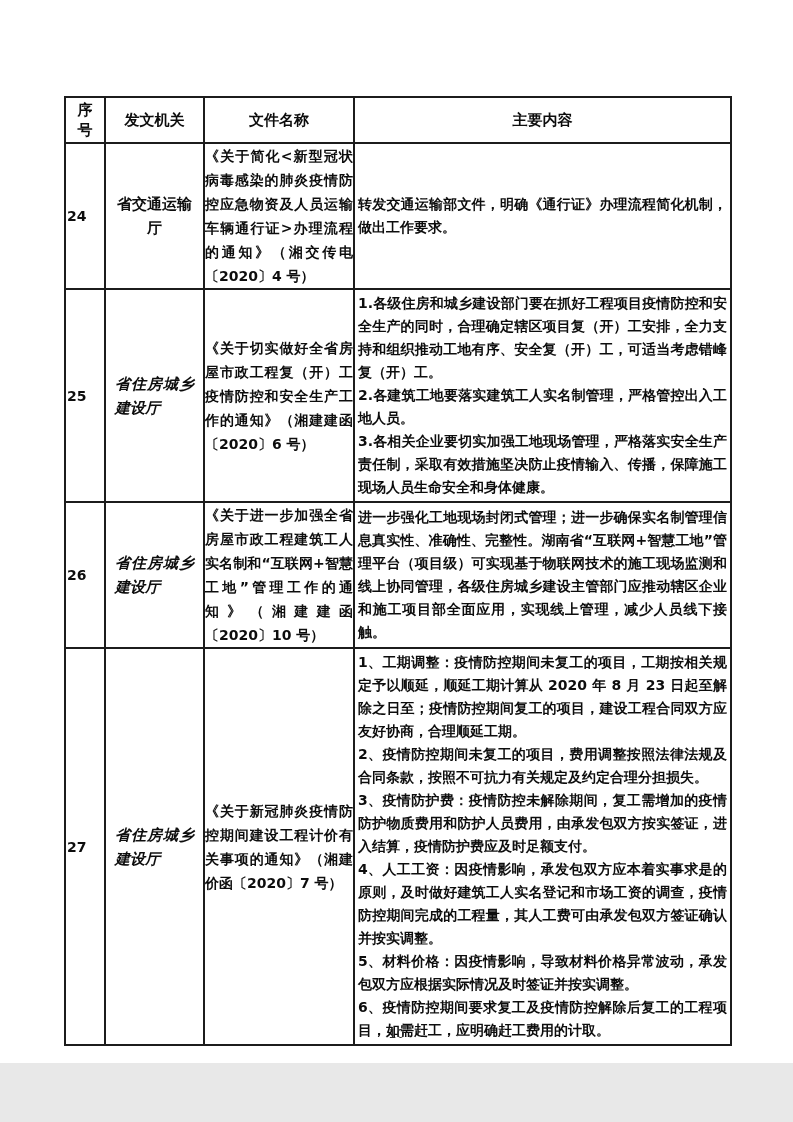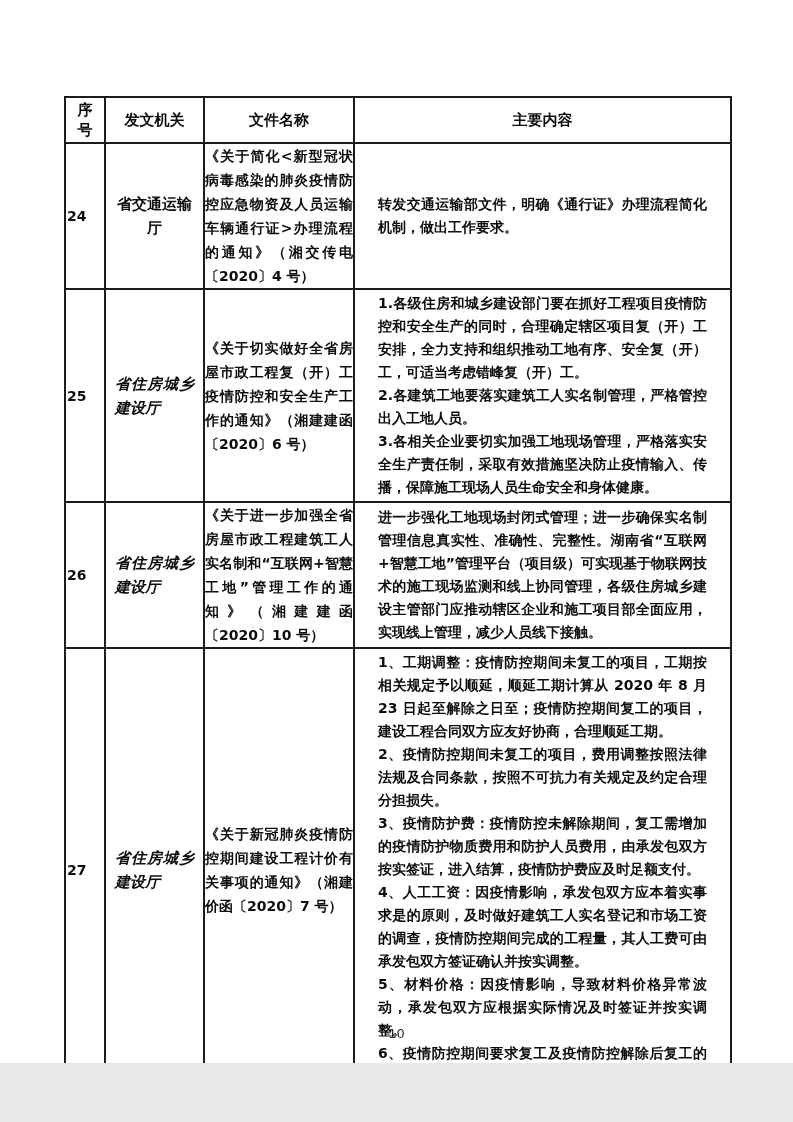--- a/index.html
+++ b/index.html
@@ -67,21 +67,21 @@
   }
   td.cell-doc {
     font-size: 14px;
     line-height: 24px;
     padding: 0 0;
     text-align: justify;
   }
   td.cell-content {
     font-size: 14px;
     line-height: 23px;
-    padding: 2px 23px;
+    padding: 2px 3px;
     text-align: justify;
     margin-top: 16px;
   }
   td.cell-content .para { margin: 0; }
   .page-number {
     position: absolute;
     top: 1026px;
     left: 0;
     width: 793px;
     text-align: center;

